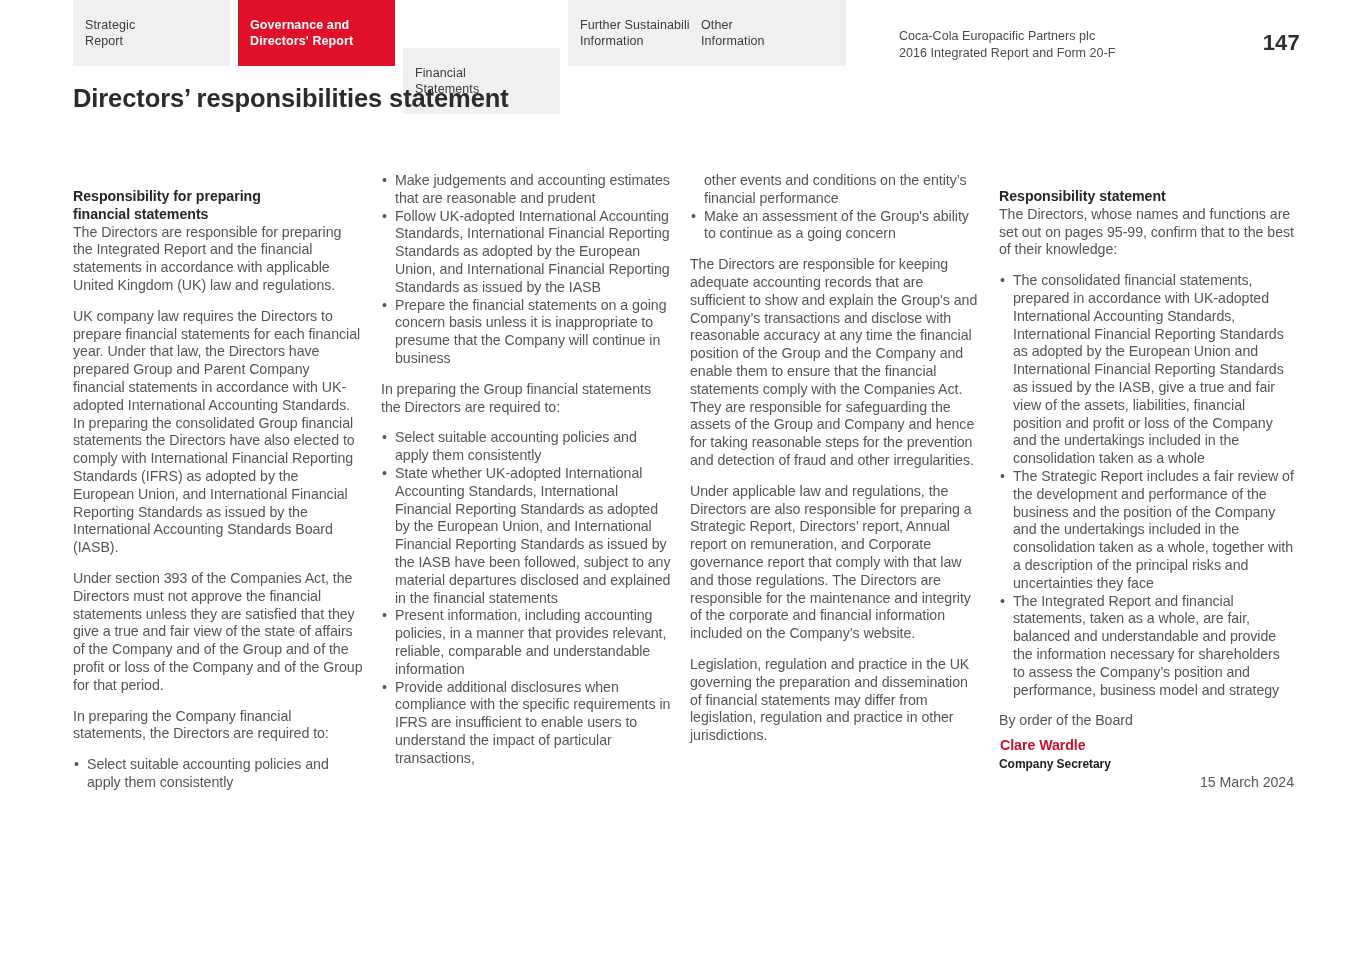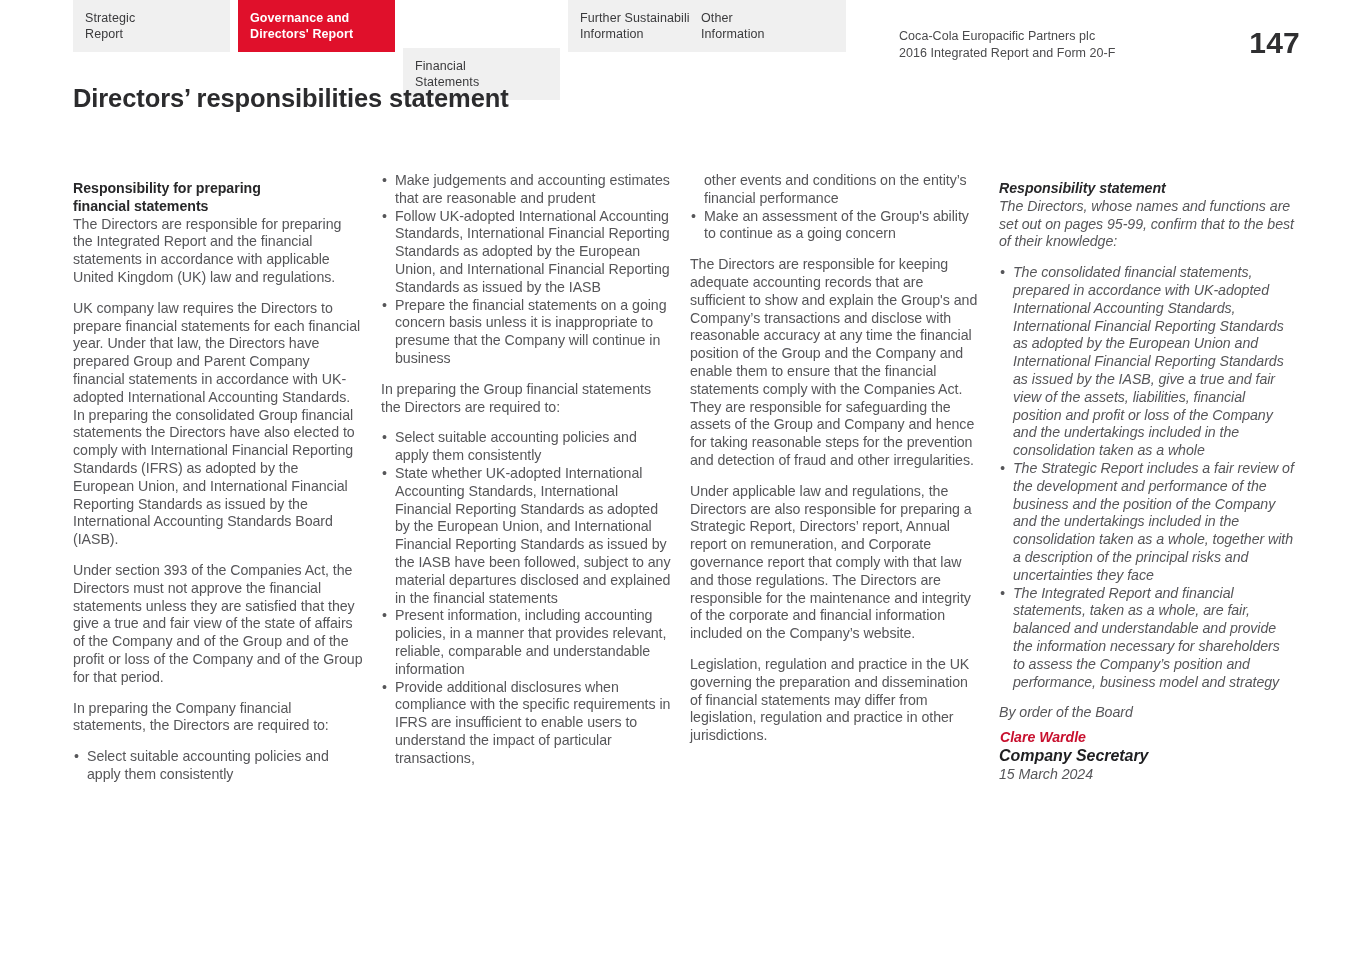--- a/index.html
+++ b/index.html
@@ -19,21 +19,21 @@
   .tabbar {
     position: absolute;
     left: 0;
     top: 0;
     width: 1365px;
     height: 56px;
   }
   .tab {
     position: absolute;
     top: 0;
-    height: 52px;
+    height: 66px;
     background: #f0f0f0;
     box-sizing: border-box;
     padding: 0 12px;
     display: flex;
     flex-direction: column;
     justify-content: center;
   }
   .tab.active {
     background: #e0102b;
   }
@@ -61,21 +61,21 @@
     top: 28px;
     font-size: 12.5px;
     line-height: 16.5px;
     color: #4a4a4c;
     letter-spacing: 0.05px;
   }
   .page-number {
     position: absolute;
     right: 65px;
     top: 28px;
-    font-size: 30px;
+    font-size: 22px;
     font-weight: 700;
     color: #2f2f31;
     letter-spacing: 0.2px;
     line-height: 30px;
   }
 
   
   .page-title {
     position: absolute;
     left: 73px;
@@ -95,24 +95,24 @@
     width: 1365px;
   }
   .col {
     position: absolute;
     top: 0;
     box-sizing: border-box;
   }
   .col-1 { left: 73px;   width: 290px; }
   .col-2 { left: 381px;  width: 291px; }
   .col-3 { left: 690px;  width: 292px; }
-  .col-4 { left: 999px;  width: 295px; font-style: italic; }
+  .col-4 { left: 999px;  width: 295px; }
 
   h3.sec-head {
-    margin: 8px 0 0px 0;
+    margin: 16px 0 0px 0;
     font-size: 14.2px;
     font-weight: 700;
     line-height: 17.8px;
     color: #272729;
     letter-spacing: -0.05px;
   }
 
   p.para {
     margin: 0 0 13px 0;
     font-size: 14.2px;
@@ -151,32 +151,33 @@
   .sig-name {
     margin: 1px;
     font-size: 14.2px;
     font-weight: 700;
     line-height: 18px;
     color: #c8102e;
     letter-spacing: -0.05px;
   }
   .sig-role {
     margin: 0;
-    font-size: 16px;
+    font-size: 12px;
     font-weight: 700;
     line-height: 18px;
     color: #1f1f21;
     letter-spacing: -0.05px;
   }
   .sig-date {
     margin: 0;
     font-size: 14.2px;
     line-height: 18px;
     color: #565659;
     letter-spacing: -0.05px;
+    text-align: right;
   }
   .spacer-sm { height: 5px; }
 </style>
 </head>
 <body>
 
 <div class="tabbar">
 
   <div class="tab tab-1">
     <span class="tl">Strategic</span>

